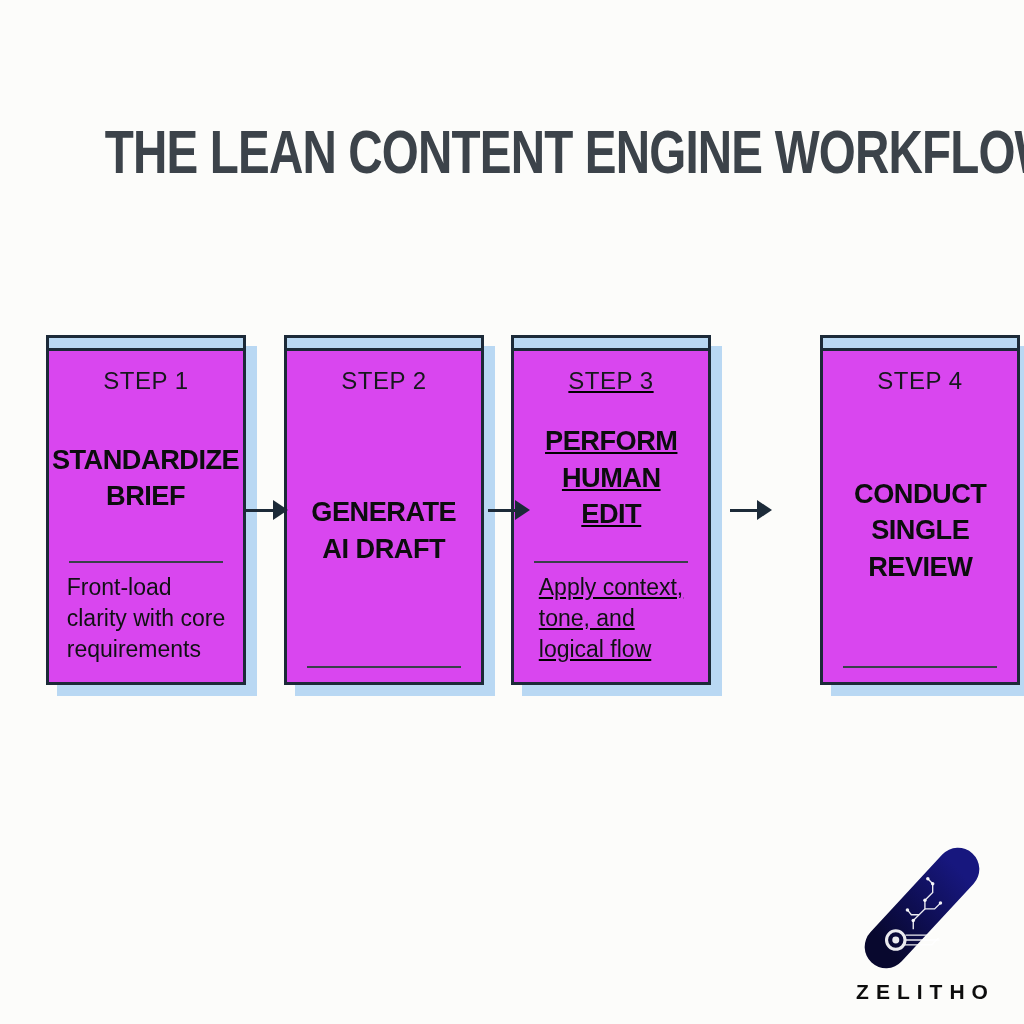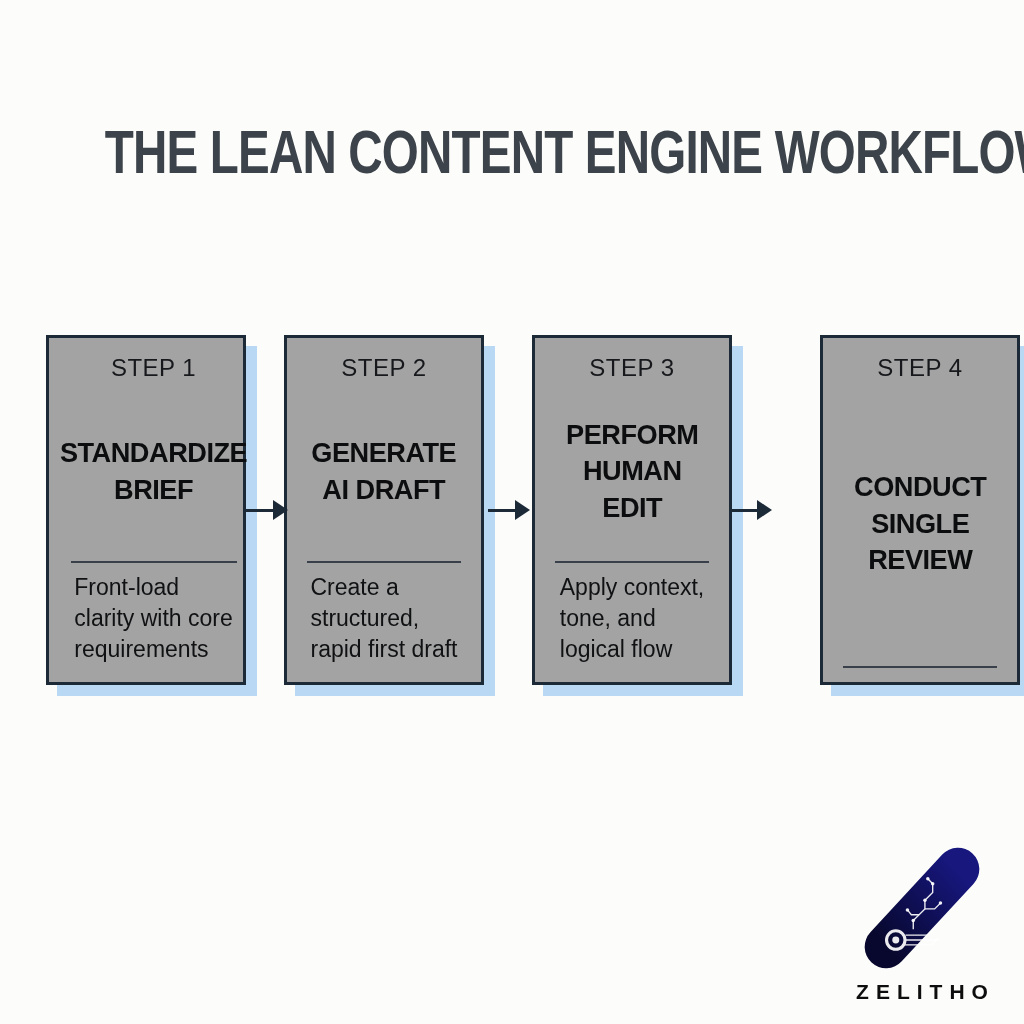--- a/index.html
+++ b/index.html
@@ -30,29 +30,29 @@
     transform-origin: center;
     white-space: nowrap;
   }
 
   
   .card {
     position: absolute;
     top: 335px;
     width: 200px;
     height: 350px;
-    background: #a3a3a3;
+    background: #d946ef;
     border: 3px solid #1c2a38;
     box-shadow: 11px 11px 0 #b9d8f3;
     display: flex;
-    flex-direction: row;
+    flex-direction: column;
   }
   .card-1 { left: 46px; }
   .card-2 { left: 284px; }
-  .card-3 { left: 532px; }
+  .card-3 { left: 511px; text-decoration: underline; }
   .card-4 { left: 820px; }
 
   .card-header {
     height: 13px;
     background: #b9d8f3;
     border-bottom: 3px solid #1c2a38;
     flex: 0 0 auto;
   }
   .card-body {
     flex: 1;
@@ -178,23 +178,20 @@
       <div class="head"></div>
     </div>
 
     <div class="card card-2">
       <div class="card-header"></div>
       <div class="card-body">
         <div class="step-label">STEP 2</div>
         <div class="card-title">GENERATE
 AI DRAFT</div>
         <div class="card-divider"></div>
-        <div class="card-desc">Create a
-structured,
-rapid first draft</div>
       </div>
     </div>
 
     <div class="flow-arrow arrow-2">
       <div class="shaft"></div>
       <div class="head"></div>
     </div>
 
     <div class="card card-3">
       <div class="card-header"></div>

